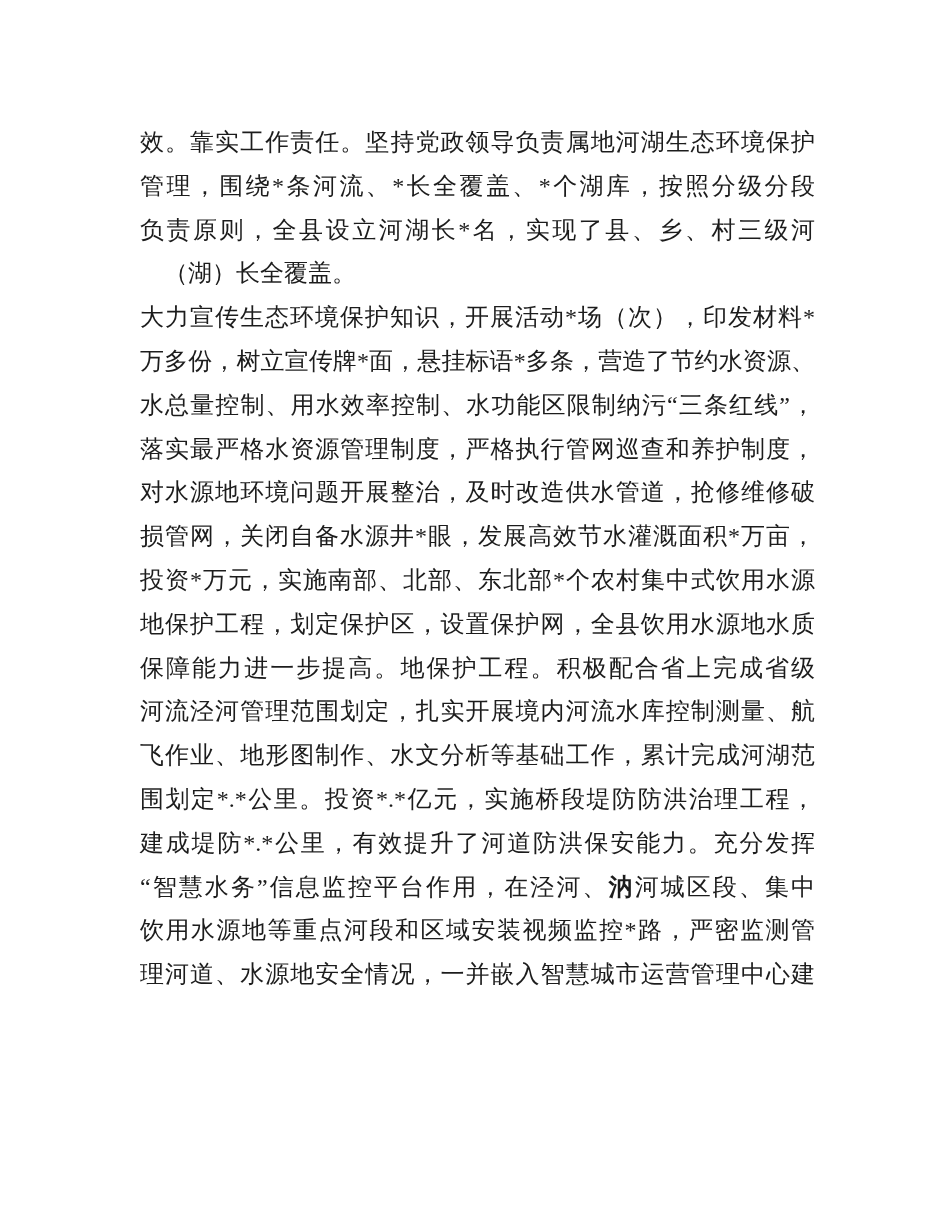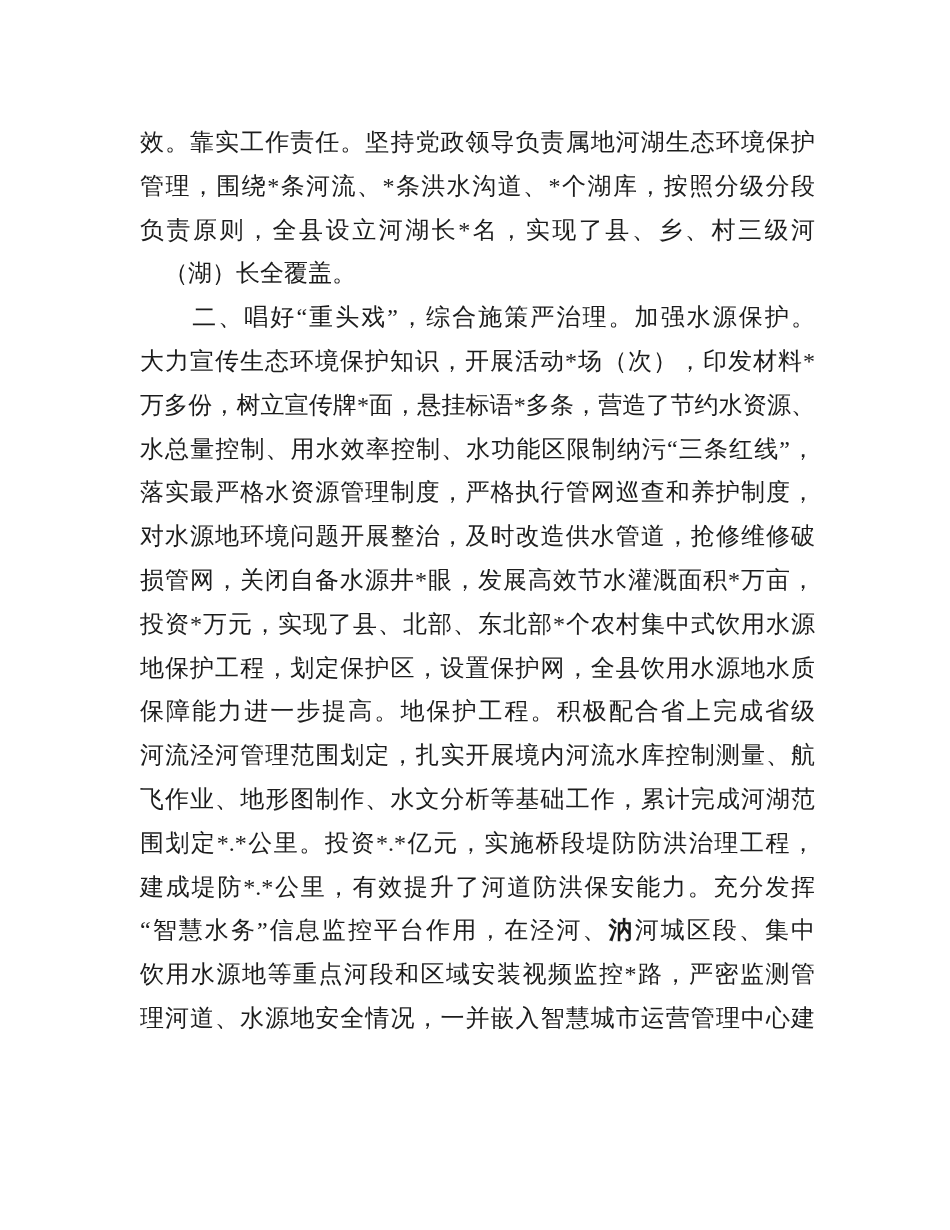--- a/index.html
+++ b/index.html
@@ -46,31 +46,30 @@
     font-weight: 700;
     font-family: "DejaVu Sans", "Liberation Sans", sans-serif;
   }
 </style>
 </head>
 <body>
 
 <div class="page">
   <div class="text-block">
     <div class="line">效。靠实工作责任。坚持党政领导负责属地河湖生态环境保护</div>
-    <div class="line">管理，围绕*条河流、*条洪水沟道、*个湖库，按照分级分段</div>
+    <div class="line">管理，围绕*条河流、*长全覆盖、*个湖库，按照分级分段</div>
     <div class="line">负责原则，全县设立河湖长*名，实现了县、乡、村三级河</div>
     <div class="line para-end">（湖）长全覆盖。</div>
-    <div class="line">　　二、唱好“重头戏”，综合施策严治理。加强水源保护。</div>
     <div class="line">大力宣传生态环境保护知识，开展活动*场（次），印发材料*</div>
     <div class="line">万多份，树立宣传牌*面，悬挂标语*多条，营造了节约水资源、</div>
     <div class="line">水总量控制、用水效率控制、水功能区限制纳污“三条红线”，</div>
     <div class="line">落实最严格水资源管理制度，严格执行管网巡查和养护制度，</div>
     <div class="line">对水源地环境问题开展整治，及时改造供水管道，抢修维修破</div>
     <div class="line">损管网，关闭自备水源井*眼，发展高效节水灌溉面积*万亩，</div>
-    <div class="line">投资*万元，实现了县、北部、东北部*个农村集中式饮用水源</div>
+    <div class="line">投资*万元，实施南部、北部、东北部*个农村集中式饮用水源</div>
     <div class="line">地保护工程，划定保护区，设置保护网，全县饮用水源地水质</div>
     <div class="line">保障能力进一步提高。地保护工程。积极配合省上完成省级</div>
     <div class="line">河流泾河管理范围划定，扎实开展境内河流水库控制测量、航</div>
     <div class="line">飞作业、地形图制作、水文分析等基础工作，累计完成河湖范</div>
     <div class="line">围划定*.*公里。投资*.*亿元，实施桥段堤防防洪治理工程，</div>
     <div class="line">建成堤防*.*公里，有效提升了河道防洪保安能力。充分发挥</div>
     <div class="line"><span>“智慧水务”信息监控平台作用，在泾河、</span><span class="emph-char">汭</span><span>河城区段、集中</span></div>
     <div class="line">饮用水源地等重点河段和区域安装视频监控*路，严密监测管</div>
     <div class="line">理河道、水源地安全情况，一并嵌入智慧城市运营管理中心建</div>
   </div>

